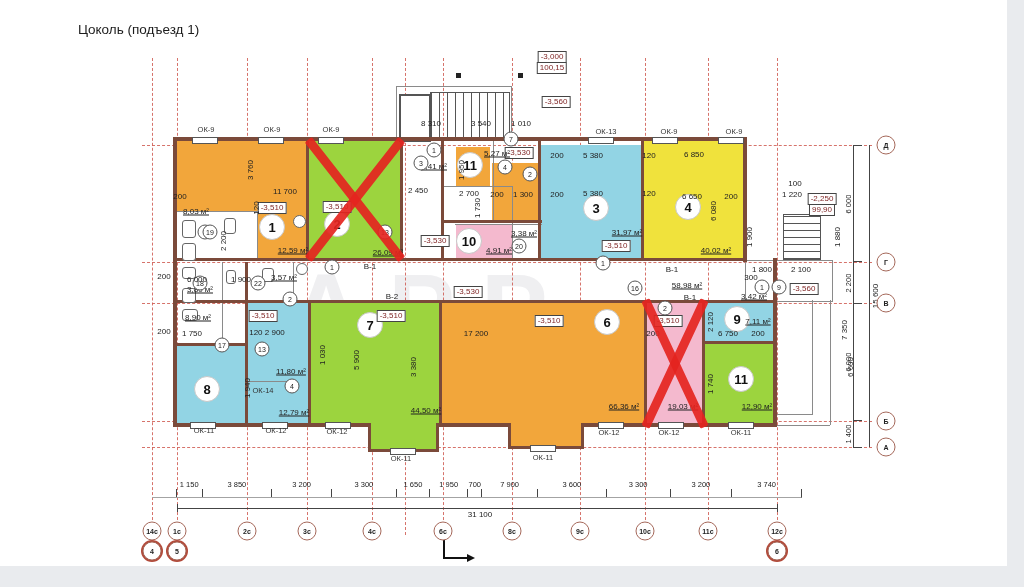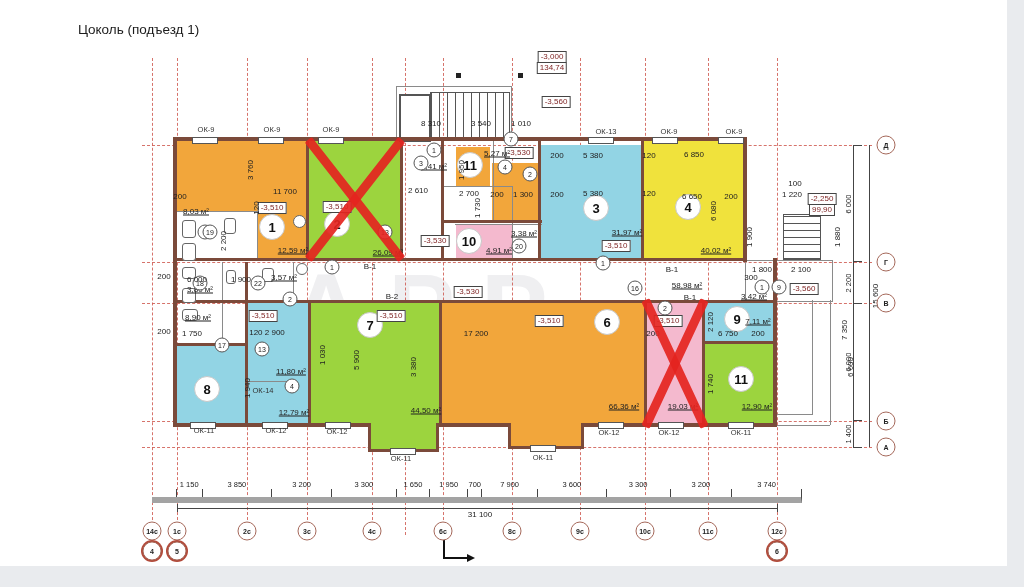--- a/index.html
+++ b/index.html
@@ -22,21 +22,21 @@
   .num{position:absolute;width:24px;height:24px;border-radius:50%;background:#fff;border:1px solid #c8c8c8;font-size:13px;font-weight:bold;color:#111;display:flex;align-items:center;justify-content:center;transform:translate(-50%,-50%);z-index:5;}
   .dm{position:absolute;width:13px;height:13px;border-radius:50%;background:#fff;border:1px solid #555;font-size:7px;color:#222;display:flex;align-items:center;justify-content:center;transform:translate(-50%,-50%);z-index:5;}
   .ax{position:absolute;width:17px;height:17px;border-radius:50%;background:#fff;border:1px solid #a5685a;font-size:7px;font-weight:bold;color:#222;display:flex;align-items:center;justify-content:center;transform:translate(-50%,-50%);z-index:6;}
   .ax2{box-shadow:0 0 0 1.5px #b24a3a;}
   .xbar{position:absolute;height:9px;background:#e42420;border-radius:2px;z-index:7;opacity:.92;}
   .stair{position:absolute;border:1px solid #555;background:repeating-linear-gradient(90deg,#555 0,#555 1px,transparent 1px,transparent 8px);z-index:2;}
   .stairv{position:absolute;border:1px solid #555;background:repeating-linear-gradient(0deg,#555 0,#555 1px,transparent 1px,transparent 7px);z-index:2;}
   .lift{position:absolute;border:2px solid #555;background:#fff;z-index:2;}
   .fx{position:absolute;background:#fff;border:1px solid #666;border-radius:3px;z-index:4;}
   .fxc{border-radius:50%;}
-  .dimrow{position:absolute;display:flex;border-bottom:6px solid #a3a3a3;border-right:1px solid #444;z-index:5;padding-left:24px;}
+  .dimrow{position:absolute;display:flex;border-bottom:1px solid #a3a3a3;border-right:1px solid #444;z-index:5;padding-left:24px;}
   .seg{position:relative;border-left:1px solid #444;height:8px;}
   .seg span{position:absolute;top:-9px;left:50%;transform:translateX(-50%);font-size:7.5px;color:#222;white-space:nowrap;}
   .dimcol{position:absolute;display:flex;flex-direction:column;border-left:1px solid #444;border-bottom:1px solid #444;z-index:5;}
   .vseg{position:relative;border-top:1px solid #444;width:8px;}
   .vseg span{position:absolute;left:-6px;top:50%;transform:translate(-50%,-50%) rotate(-90deg);font-size:7.5px;color:#222;white-space:nowrap;}
   .tline{position:absolute;background:#444;z-index:5;}
   .pt{position:absolute;width:5px;height:5px;background:#222;z-index:5;}
   .na-line{position:absolute;background:#111;z-index:5;}
   .na-tri{position:absolute;width:0;height:0;border-left:8px solid #111;border-top:4px solid transparent;border-bottom:4px solid transparent;z-index:5;}
 </style>
@@ -179,21 +179,21 @@
 <div class="ebox" style="left:337px;top:207px">-3,510</div>
 <div class="ebox" style="left:616px;top:246px">-3,510</div>
 <div class="ebox" style="left:668px;top:321px">-3,510</div>
 <div class="ebox" style="left:549px;top:321px">-3,510</div>
 <div class="ebox" style="left:391px;top:316px">-3,510</div>
 <div class="ebox" style="left:263px;top:316px">-3,510</div>
 <div class="ebox" style="left:435px;top:241px">-3,530</div>
 <div class="ebox" style="left:519px;top:153px">-3,530</div>
 <div class="ebox" style="left:468px;top:292px">-3,530</div>
 <div class="ebox" style="left:552px;top:57px">-3,000</div>
-<div class="ebox" style="left:552px;top:68px">134,74</div>
+<div class="ebox" style="left:552px;top:68px">100,15</div>
 <div class="ebox" style="left:556px;top:102px">-3,560</div>
 <div class="ebox" style="left:822px;top:199px">-2,250</div>
 <div class="ebox" style="left:822px;top:210px">99,90</div>
 <div class="ebox" style="left:804px;top:289px">-3,560</div>
 
 <div class="ar" style="left:293px;top:250px">12,59 м²</div>
 <div class="ar" style="left:388px;top:252px">26,09 м²</div>
 <div class="ar" style="left:627px;top:232px">31,97 м²</div>
 <div class="ar" style="left:716px;top:250px">40,02 м²</div>
 <div class="ar" style="left:683px;top:406px">19,03 м²</div>
@@ -254,21 +254,21 @@
 <div class="dm" style="left:519px;top:246px">20</div>
 <div class="dm" style="left:258px;top:283px">22</div>
 <div class="dm" style="left:530px;top:174px">2</div>
 <div class="dm" style="left:385px;top:232px">13</div>
 <div class="dm" style="left:262px;top:349px">13</div>
 
 <div class="lb" style="left:180px;top:196px">200</div>
 <div class="lb" style="left:285px;top:191px">11 700</div>
 <div class="lbv" style="left:250px;top:170px">3 760</div>
 <div class="lbv" style="left:256px;top:208px">120</div>
-<div class="lb" style="left:418px;top:190px">2 610</div>
+<div class="lb" style="left:418px;top:190px">2 450</div>
 <div class="lb" style="left:469px;top:193px">2 700</div>
 <div class="lb" style="left:497px;top:194px">200</div>
 <div class="lb" style="left:523px;top:194px">1 300</div>
 <div class="lb" style="left:557px;top:194px">200</div>
 <div class="lb" style="left:593px;top:193px">5 380</div>
 <div class="lb" style="left:649px;top:193px">120</div>
 <div class="lb" style="left:694px;top:154px">6 850</div>
 <div class="lb" style="left:692px;top:196px">6 650</div>
 <div class="lb" style="left:731px;top:196px">200</div>
 <div class="lbv" style="left:713px;top:211px">6 080</div>

